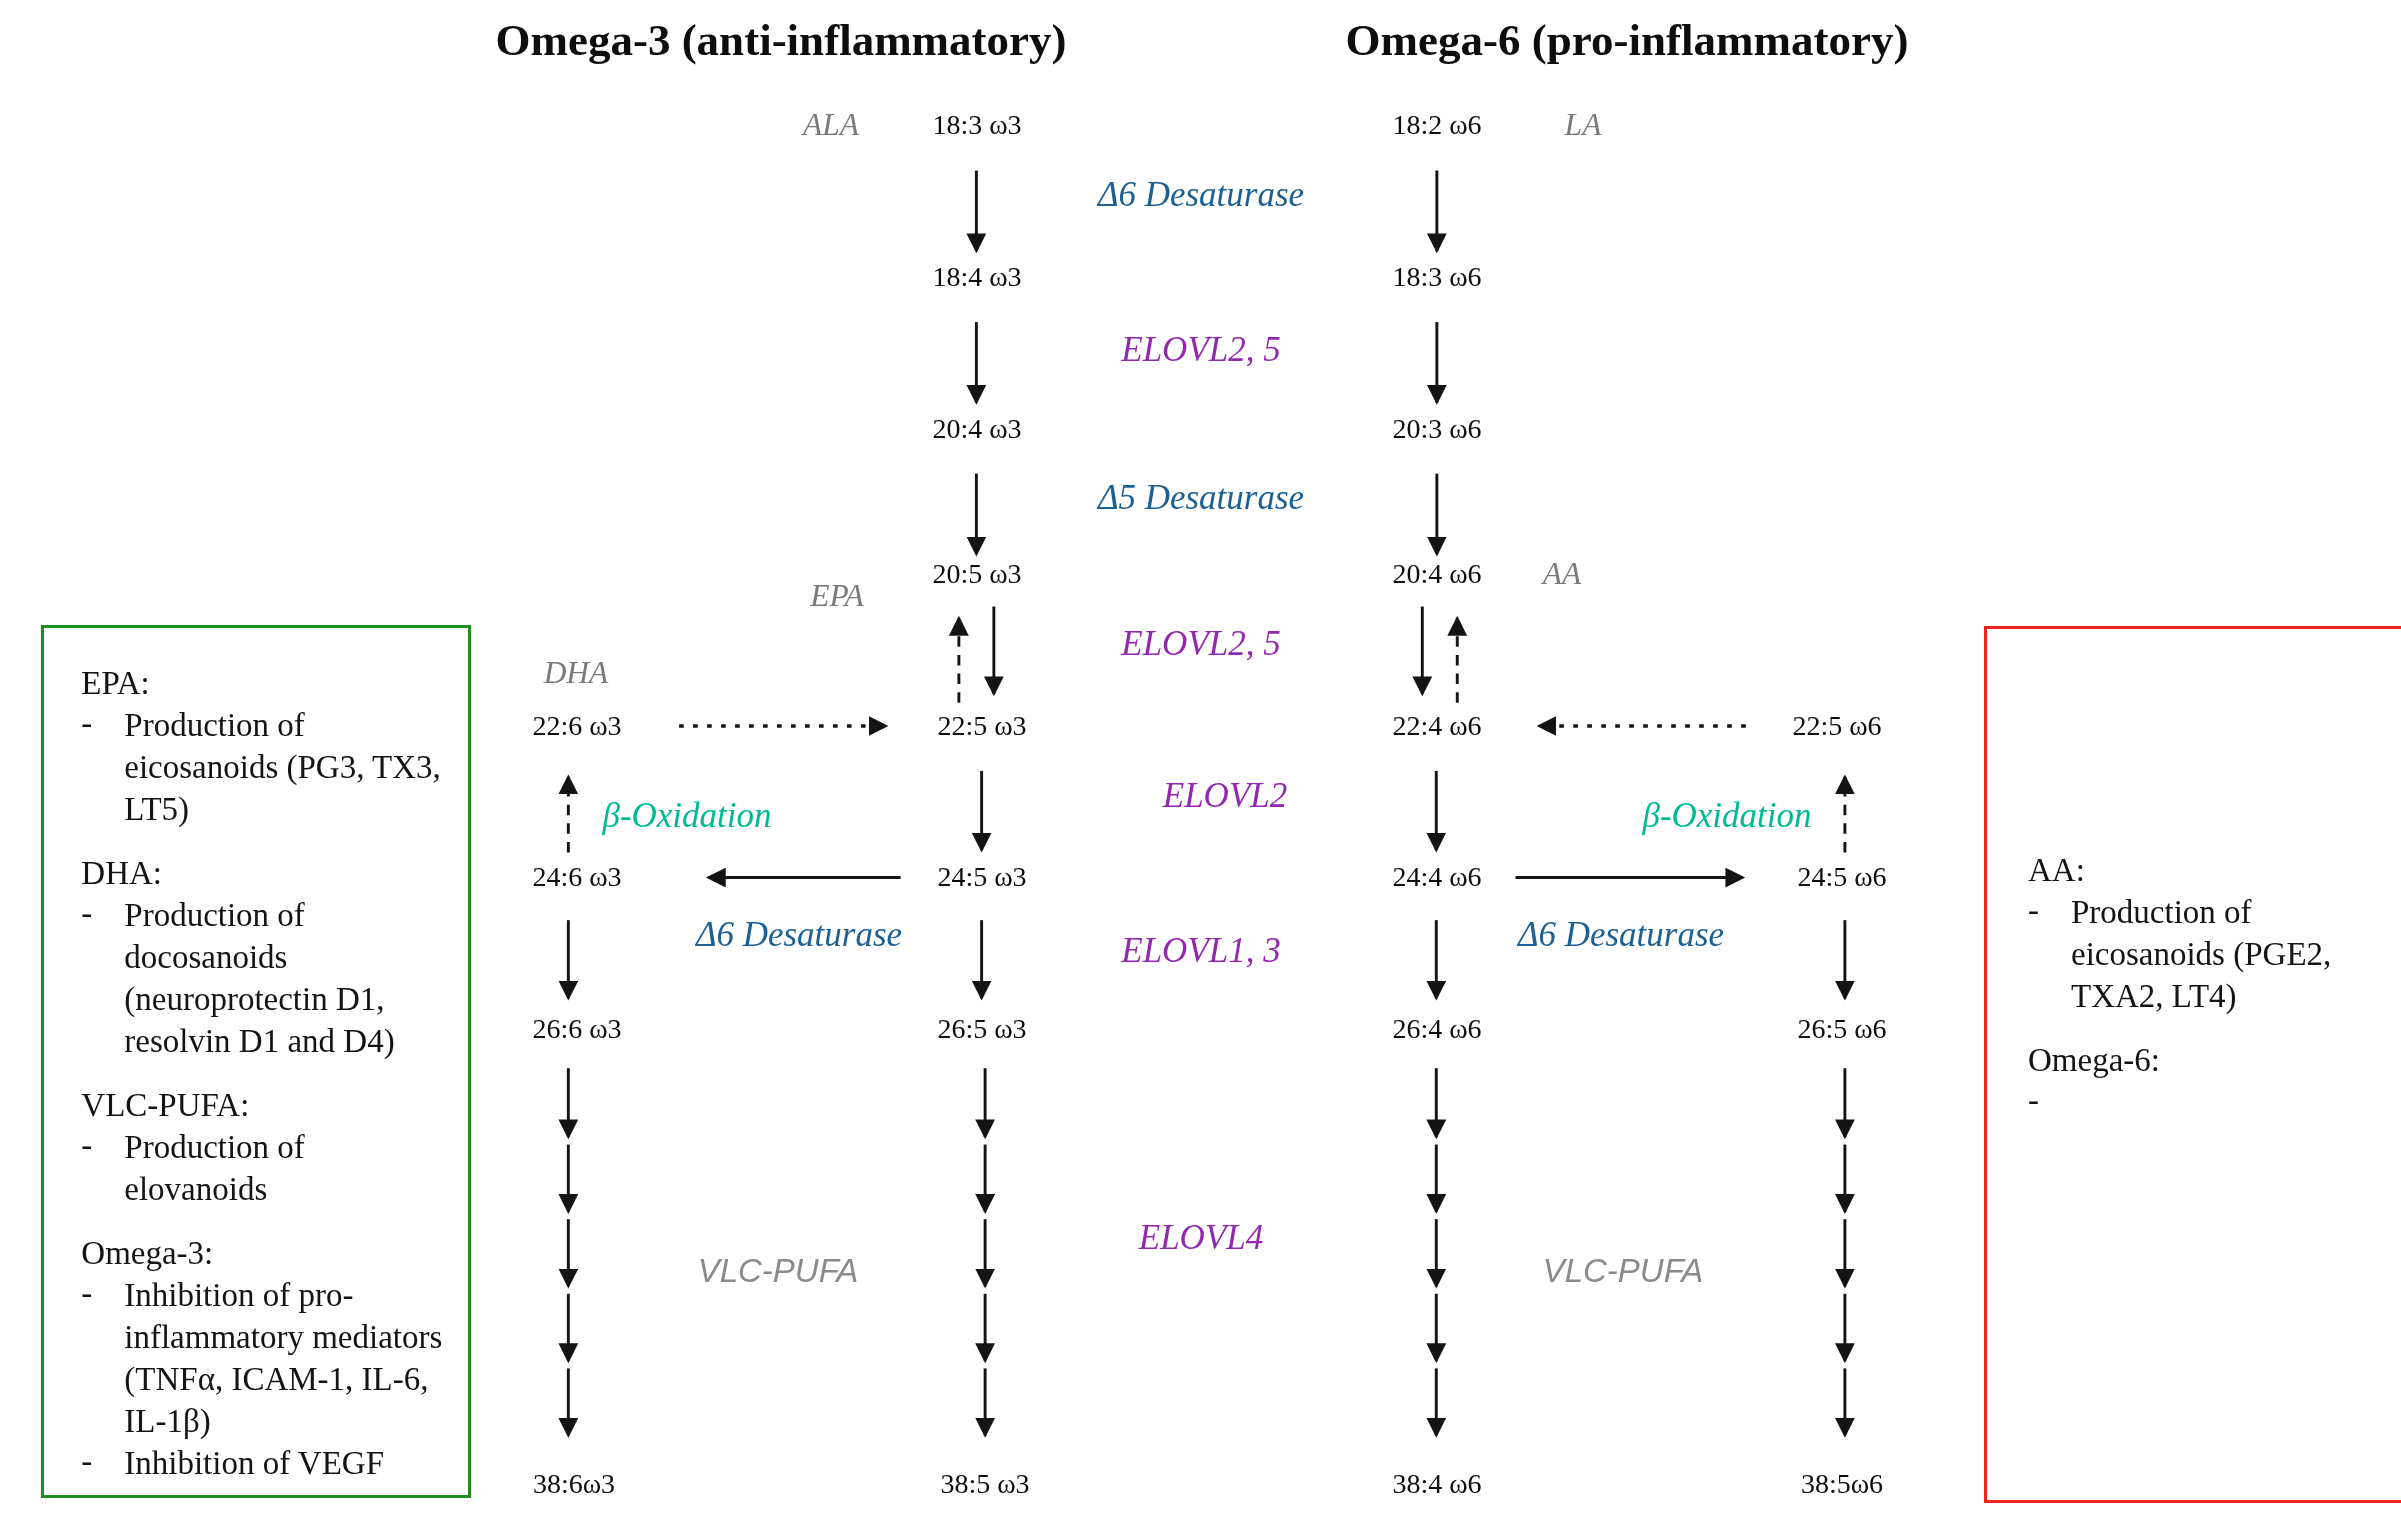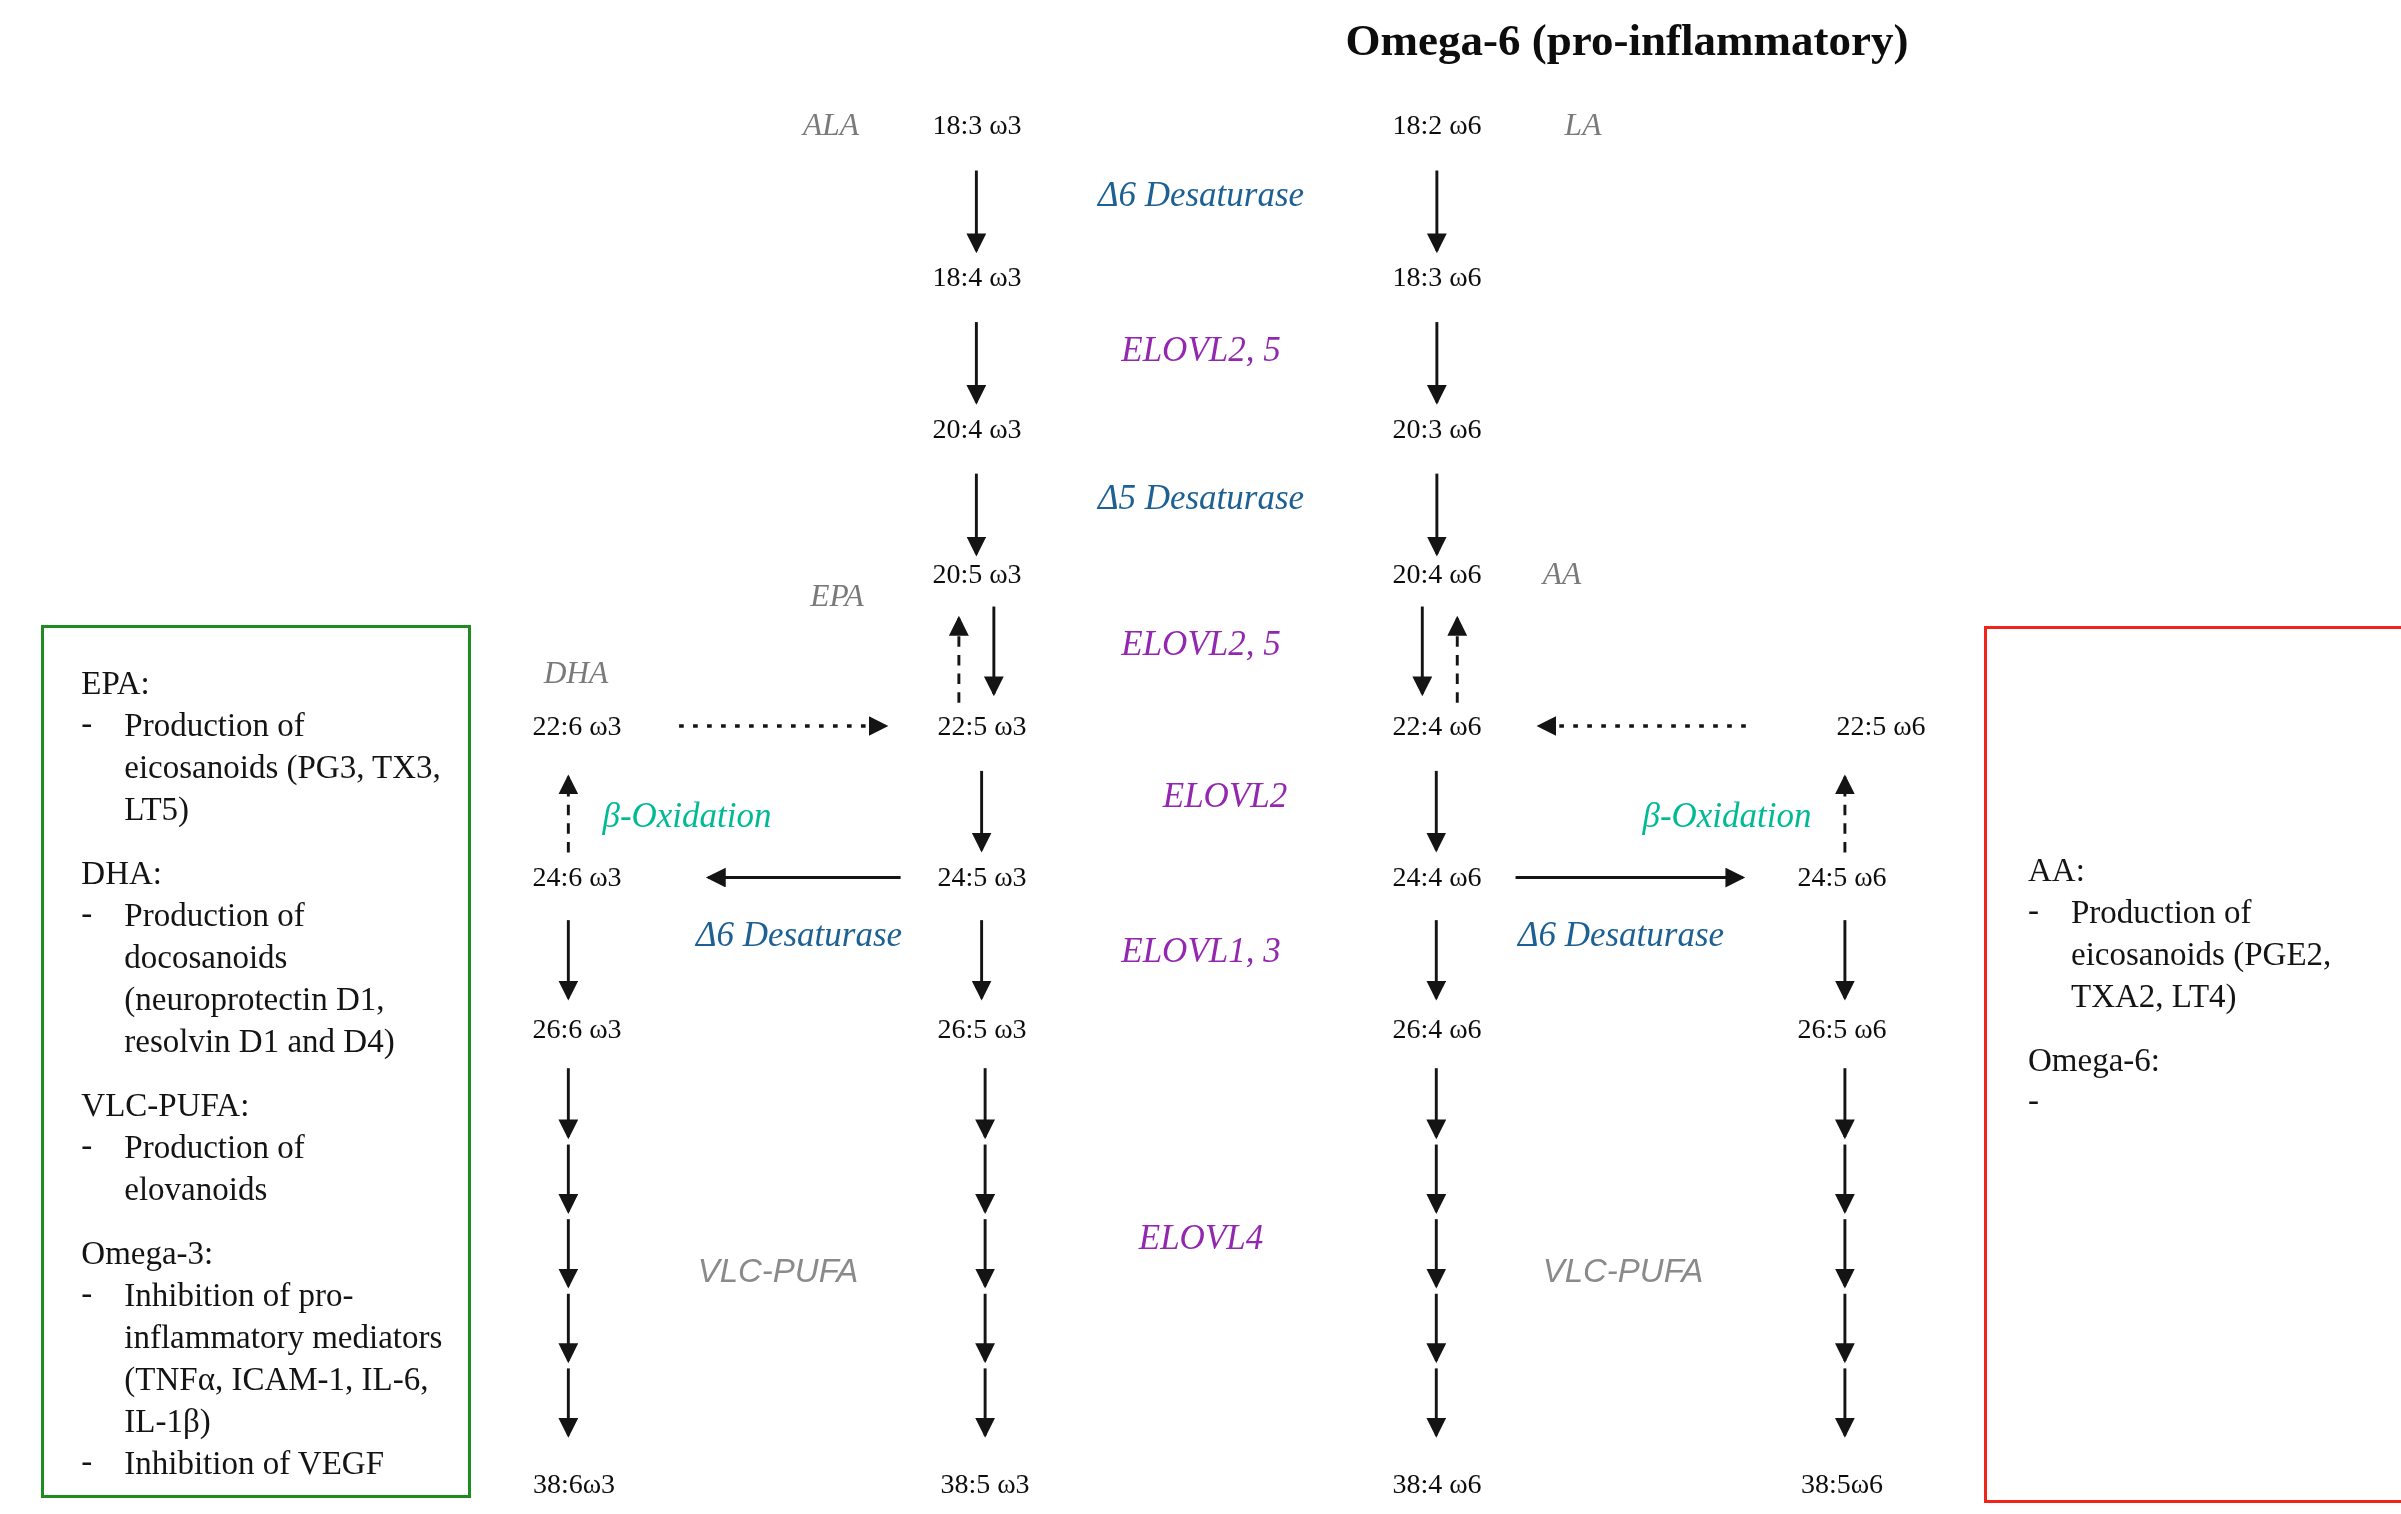--- a/index.html
+++ b/index.html
@@ -101,20 +101,21 @@
     </g>
     <g>
       <line x1="3165" y1="1832" x2="3165" y2="1950" stroke="#141414" stroke-width="5" marker-end="url(#ah)"></line>
       <line x1="3165" y1="1963" x2="3165" y2="2078" stroke="#141414" stroke-width="5" marker-end="url(#ah)"></line>
       <line x1="3165" y1="2091" x2="3165" y2="2206" stroke="#141414" stroke-width="5" marker-end="url(#ah)"></line>
       <line x1="3165" y1="2219" x2="3165" y2="2334" stroke="#141414" stroke-width="5" marker-end="url(#ah)"></line>
       <line x1="3165" y1="2347" x2="3165" y2="2462" stroke="#141414" stroke-width="5" marker-end="url(#ah)"></line>
     </g>
   </svg>
 
+  <div class="abs title" style="left:781px;top:40px;">Omega-3 (anti-inflammatory)</div>
   <div class="abs title" style="left:1627px;top:40px;">Omega-6 (pro-inflammatory)</div>
 
   <div class="abs node" style="left:977px;top:125px;">18:3 ω3</div>
   <div class="abs node" style="left:977px;top:277px;">18:4 ω3</div>
   <div class="abs node" style="left:977px;top:429px;">20:4 ω3</div>
   <div class="abs node" style="left:977px;top:574px;">20:5 ω3</div>
   <div class="abs node" style="left:982px;top:726px;">22:5 ω3</div>
   <div class="abs node" style="left:982px;top:877px;">24:5 ω3</div>
   <div class="abs node" style="left:982px;top:1029px;">26:5 ω3</div>
   <div class="abs node" style="left:985px;top:1484px;text-align:center;">38:5 ω3</div>
@@ -126,21 +127,21 @@
 
   <div class="abs node" style="left:1437px;top:125px;">18:2 ω6</div>
   <div class="abs node" style="left:1437px;top:277px;">18:3 ω6</div>
   <div class="abs node" style="left:1437px;top:429px;">20:3 ω6</div>
   <div class="abs node" style="left:1437px;top:574px;">20:4 ω6</div>
   <div class="abs node" style="left:1437px;top:726px;">22:4 ω6</div>
   <div class="abs node" style="left:1437px;top:877px;">24:4 ω6</div>
   <div class="abs node" style="left:1437px;top:1029px;">26:4 ω6</div>
   <div class="abs node" style="left:1437px;top:1484px;">38:4 ω6</div>
 
-  <div class="abs node" style="left:1837px;top:726px;margin-left:44px;">22:5 ω6</div>
+  <div class="abs node" style="left:1837px;top:726px;">22:5 ω6</div>
   <div class="abs node" style="left:1842px;top:877px;">24:5 ω6</div>
   <div class="abs node" style="left:1842px;top:1029px;">26:5 ω6</div>
   <div class="abs node" style="left:1842px;top:1484px;">38:5ω6</div>
 
   <div class="abs abbr" style="left:831px;top:125px;">ALA</div>
   <div class="abs abbr" style="left:1583px;top:125px;">LA</div>
   <div class="abs abbr" style="left:837px;top:596px;">EPA</div>
   <div class="abs abbr" style="left:1562px;top:574px;">AA</div>
   <div class="abs abbr" style="left:576px;top:673px;">DHA</div>
   <div class="abs vlc" style="left:778px;top:1271px;">VLC-PUFA</div>

